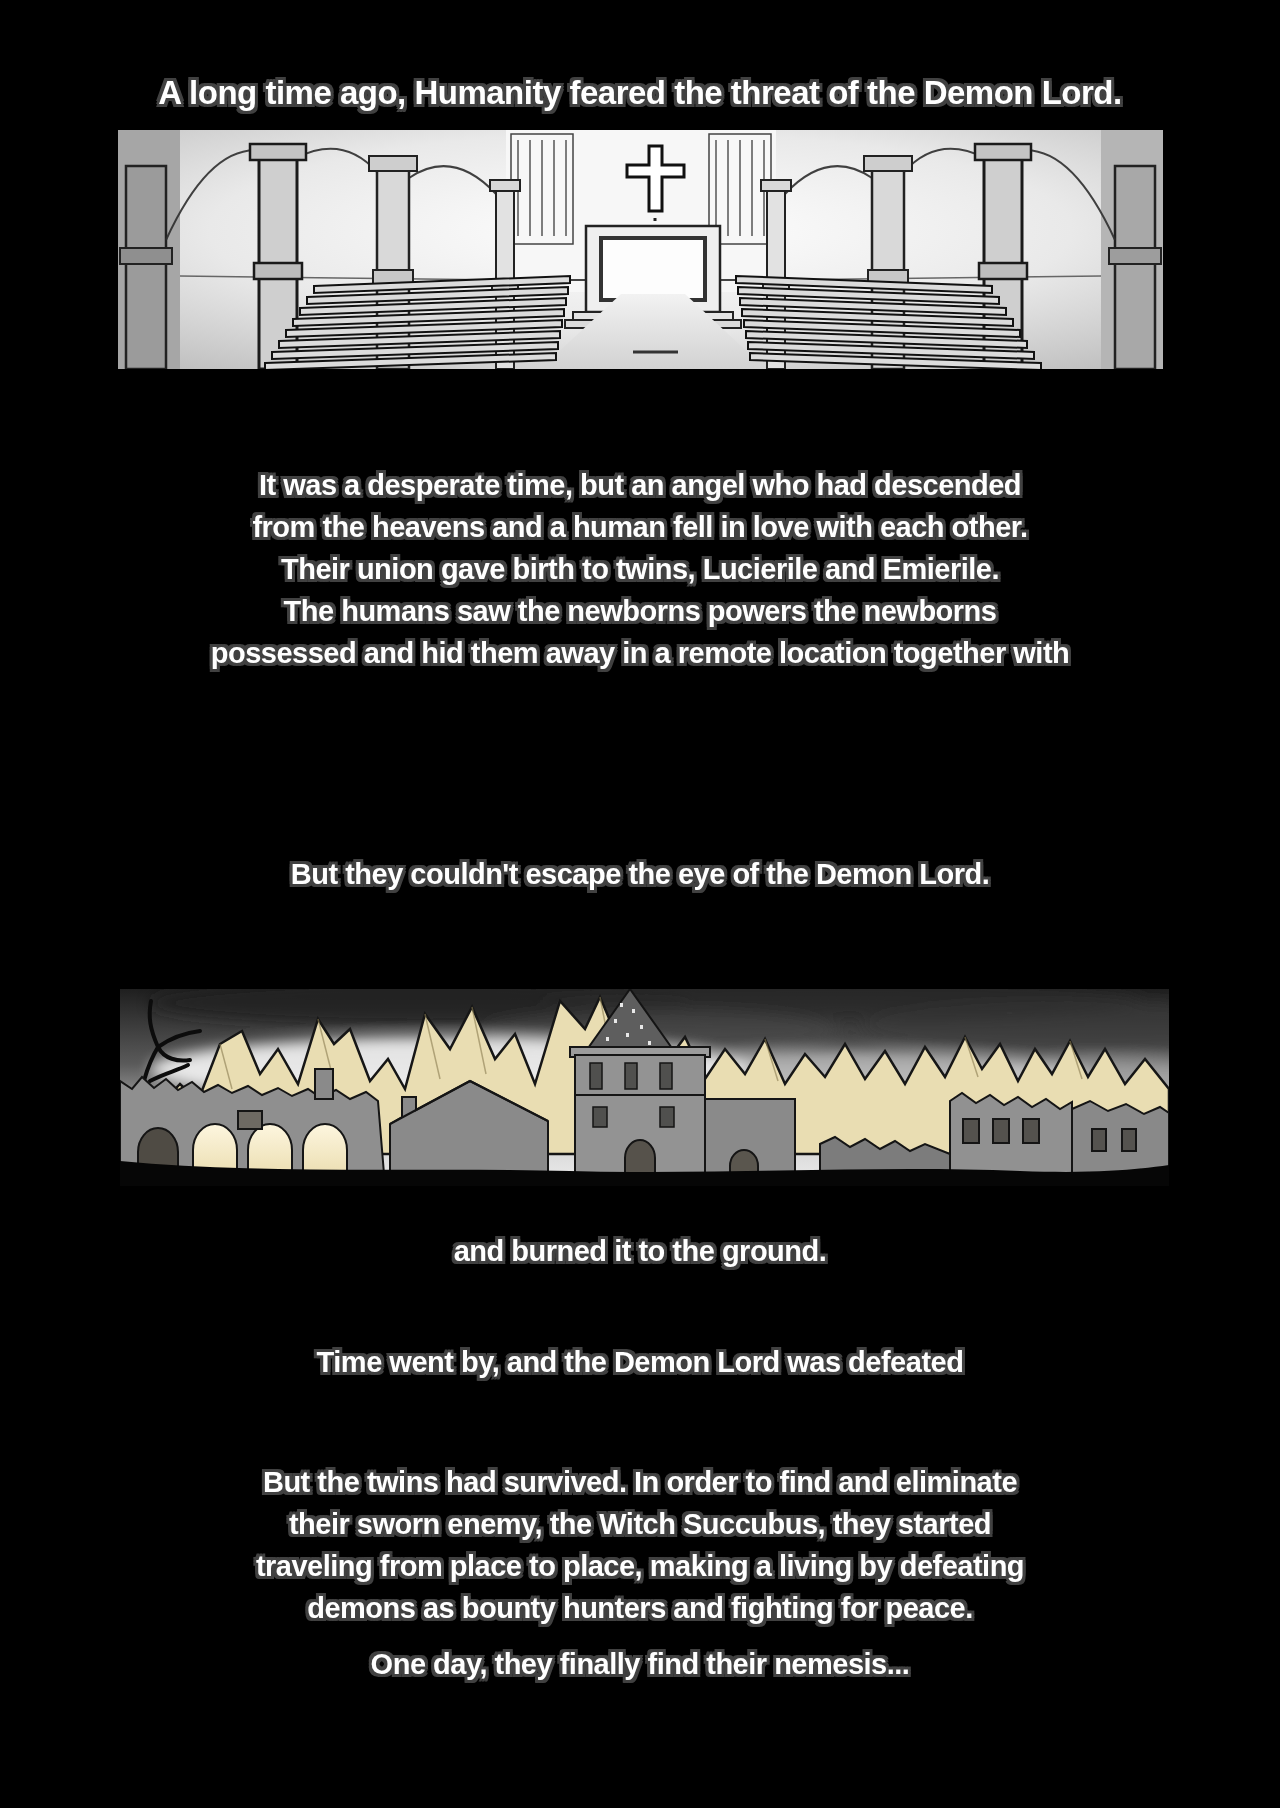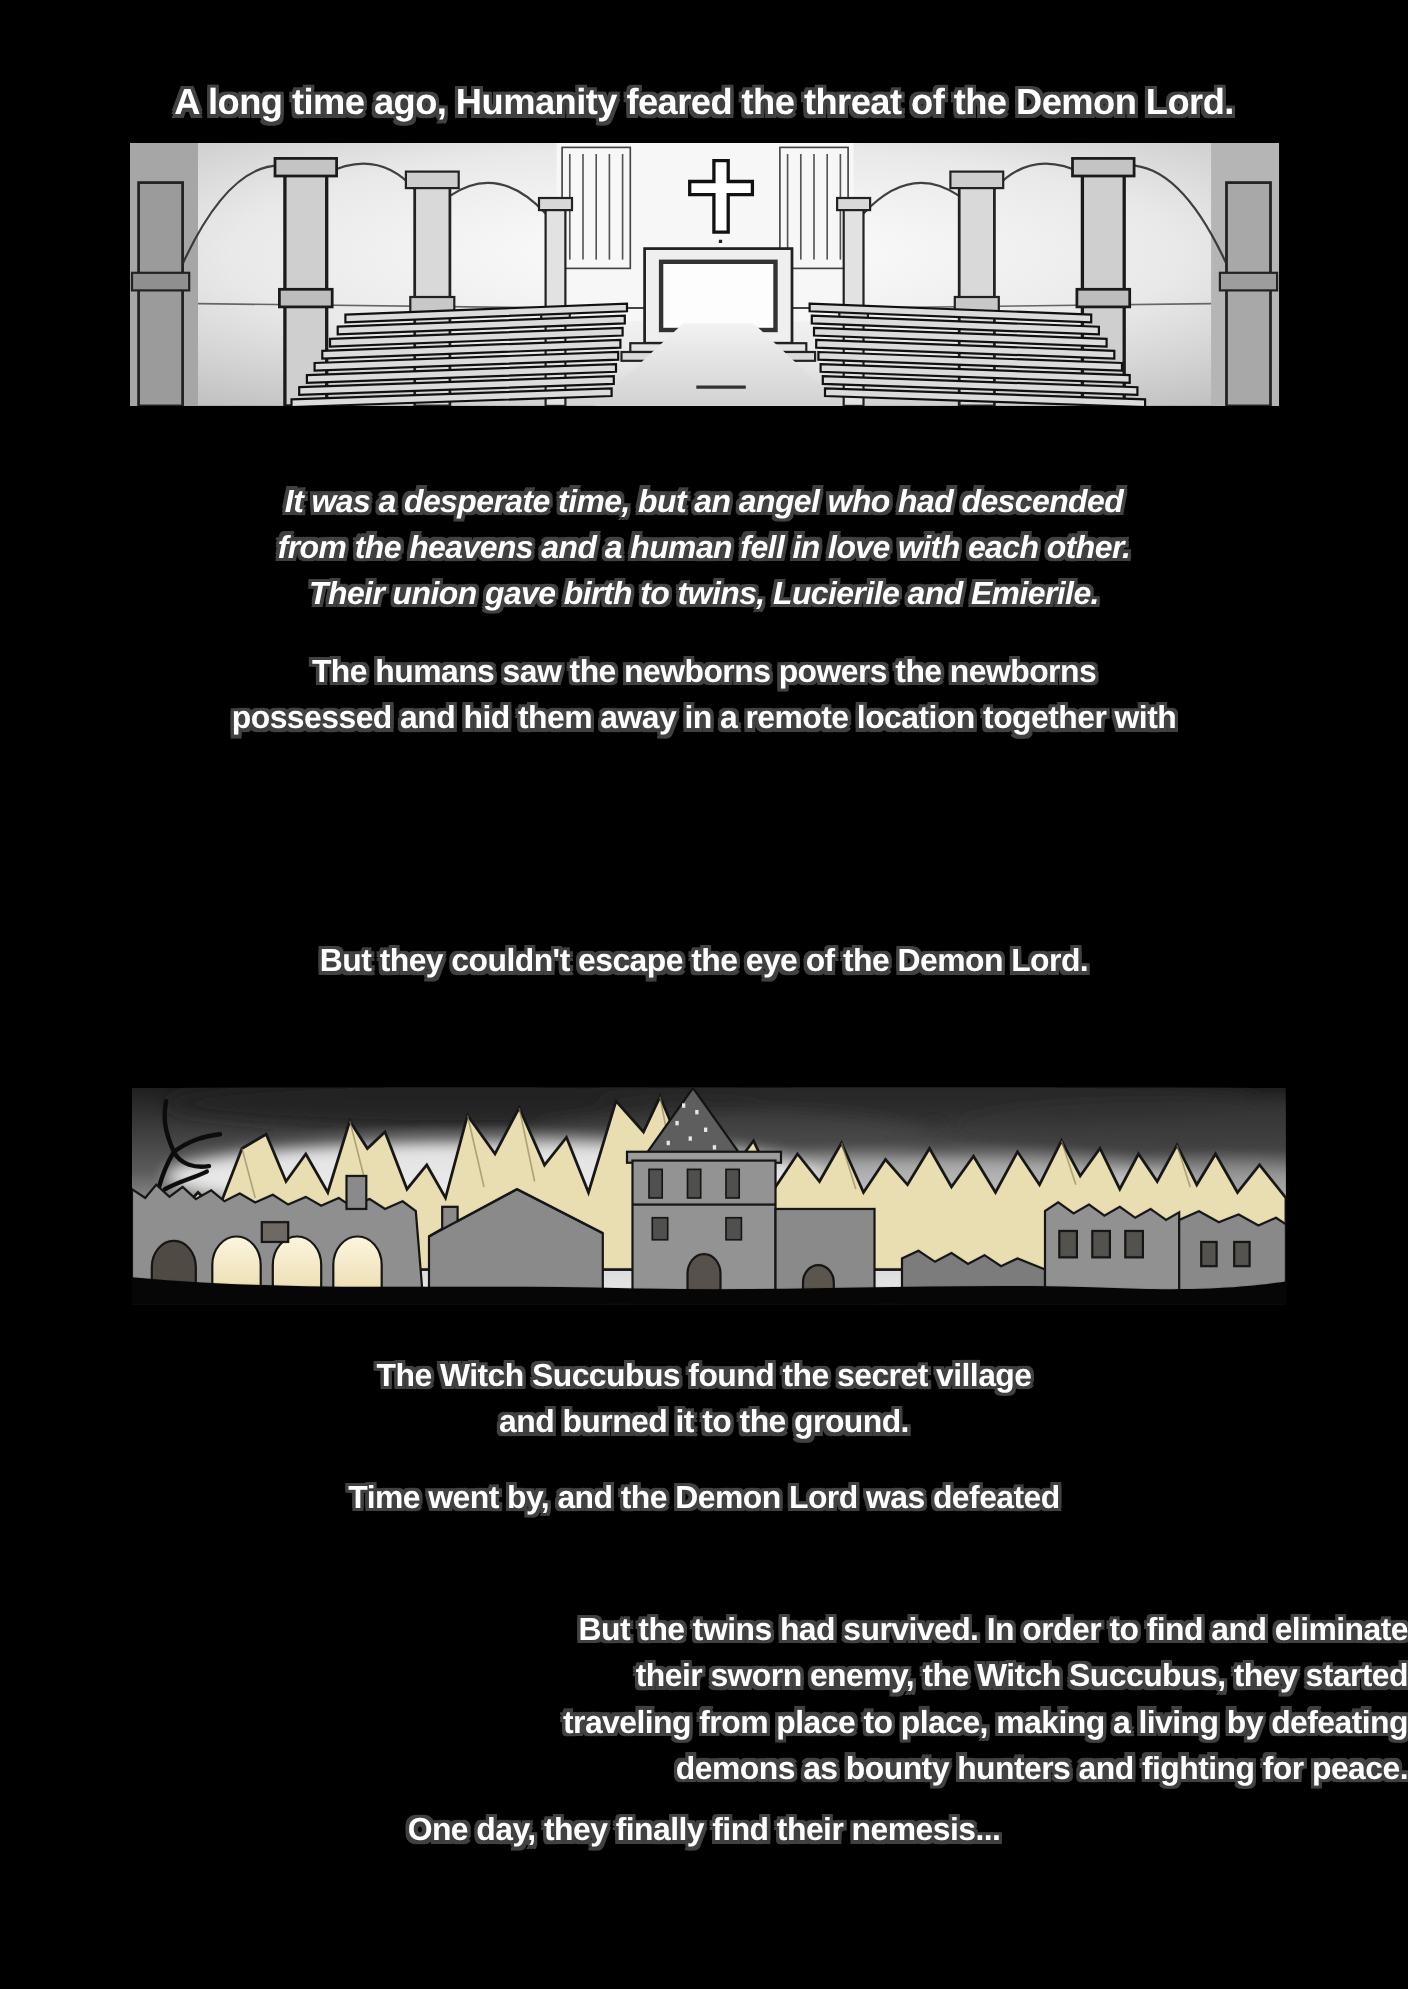--- a/index.html
+++ b/index.html
@@ -11,27 +11,27 @@
   .narration {
     position:absolute; left:0; width:1280px;
     text-align:center; color:#ffffff; font-weight:700;
     font-size:29px; line-height:42px; letter-spacing:-0.5px;
     text-shadow:
       3px 0 0 #414141, -3px 0 0 #414141, 0 3px 0 #414141, 0 -3px 0 #414141,
       2px 2px 0 #414141, -2px 2px 0 #414141, 2px -2px 0 #414141, -2px -2px 0 #414141,
       3px 3px 0 #414141, -3px -3px 0 #414141, 3px -3px 0 #414141, -3px 3px 0 #414141;
   }
   #title-line { top:70px; font-size:33px; line-height:46px; }
-  #para-angel     { top:435px;font-style:italic; }
+  #para-angel     { top:464px; }
   #para-humans    { top:590px; }
   #para-childhood { top:738px; }
   #para-eye       { top:853px; }
   #para-witch     { top:1230px; }
   #para-hero      { top:1341px; }
-  #para-survived  { top:1461px;text-align:right; }
+  #para-survived  { top:1461px; }
   #para-oneday    { top:1643px; }
 
   .panel { position:absolute; overflow:hidden; background:#000; }
   .panel svg { display:block; width:100%; height:100%; }
   #church-panel  { left:118px; top:130px;  width:1045px; height:239px; }
   #village-panel { left:120px; top:989px;  width:1049px; height:197px; }
 </style>
 </head>
 <body>
 
@@ -272,21 +272,20 @@
         <rect x="972" y="140" width="14" height="22"></rect>
         <rect x="1002" y="140" width="14" height="22"></rect>
       </g>
 
       <path d="M0,197 L0,172 C150,186 300,178 450,182 C600,186 750,176 900,182
                C980,185 1020,180 1049,176 L1049,197 Z" fill="#060606"></path>
     </svg>
   </div>
 
   <div id="para-witch" class="narration">
-    <div>The Witch Succubus found the secret village</div>
     <div>and burned it to the ground.</div>
   </div>
 
   <div id="para-hero" class="narration">
     <div>Time went by, and the Demon Lord was defeated</div>
   </div>
 
   <div id="para-survived" class="narration">
     <div>But the twins had survived. In order to find and eliminate</div>
     <div>their sworn enemy, the Witch Succubus, they started</div>

